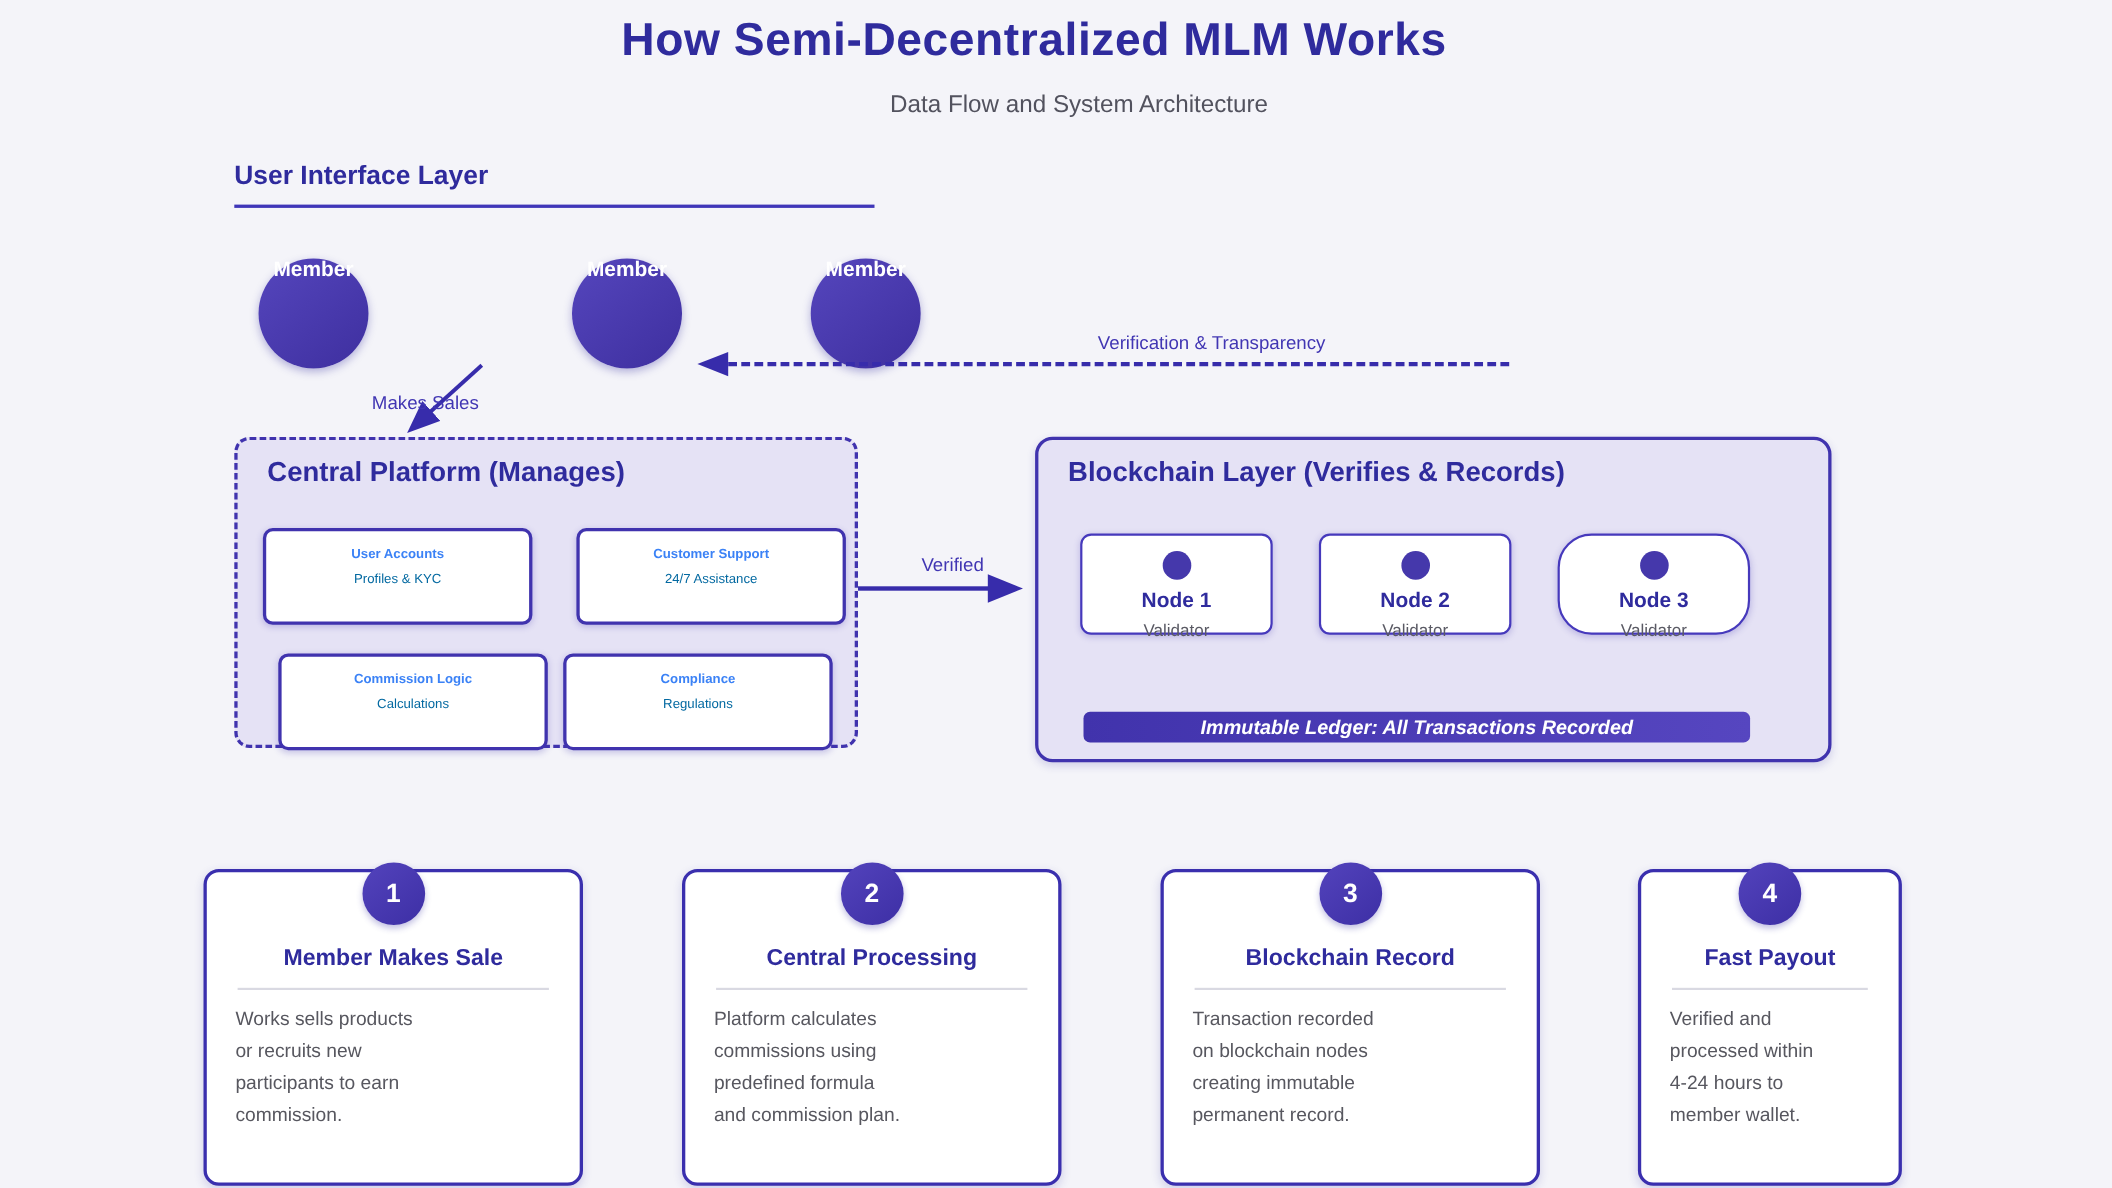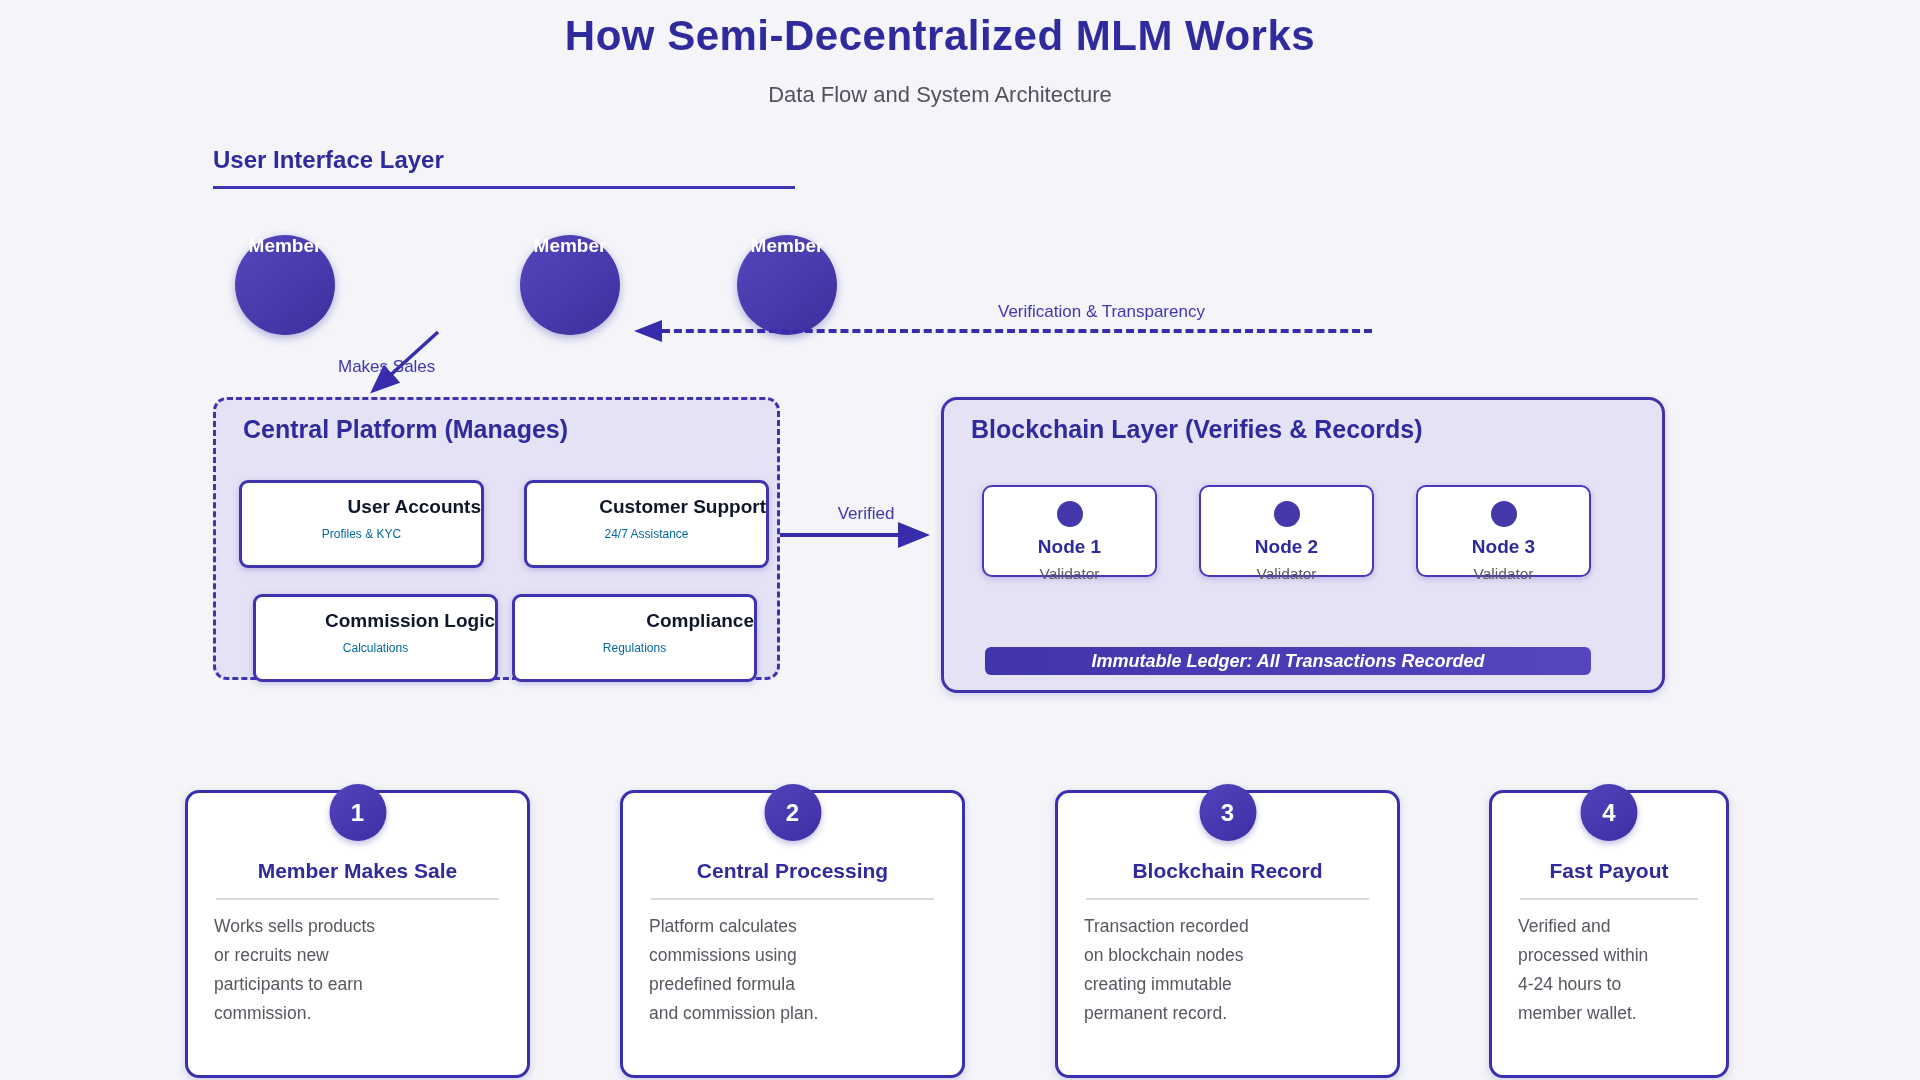--- a/index.html
+++ b/index.html
@@ -11,21 +11,21 @@
   }
   .canvas{position:relative;width:1920px;height:1080px;}
 
   
   .page-title{
     position:absolute;top:12px;left:0;width:1880px;text-align:center;
     font-size:42px;font-weight:700;color:#2f2b9d;letter-spacing:.5px;
   }
   .page-subtitle{
     position:absolute;top:82px;left:0;width:1880px;text-align:center;
-    font-size:22px;color:#52525e;
+    font-size:22px;color:#52525e;padding-left:41px;
   }
 
   
   .uil-heading{
     position:absolute;left:213px;top:146px;
     font-size:24px;font-weight:700;color:#2f2b9d;
   }
   .uil-underline{
     position:absolute;left:213px;top:186px;width:582px;height:3px;background:#3f36b8;
   }
@@ -69,39 +69,39 @@
   }
   .panel-heading{
     position:absolute;left:27px;top:15px;
     font-size:25px;font-weight:700;color:#2f2b9d;white-space:nowrap;
   }
   .plat-card{
     position:absolute;width:245px;height:88px;background:#fff;
     border:3px solid #4033ae;border-radius:9px;box-sizing:border-box;
     box-shadow:0 2px 6px rgba(64,51,174,.25);text-align:center;
   }
-  .plat-card .t{margin-top:13px;font-size:19px;font-weight:700;color:#0f172a;text-align:right;}
+  .plat-card .t{margin-top:13px;font-size:12px;font-weight:700;color:#3b82f6;}
   .plat-card .s{margin-top:9px;font-size:12px;color:#0369a1;}
   .pc1{left:23px;top:80px;}
   .pc2{left:308px;top:80px;}
   .pc3{left:37px;top:194px;}
   .pc4{left:296px;top:194px;}
 
   
   .chain-box{
     position:absolute;left:941px;top:397px;width:724px;height:296px;
     background:#e5e2f5;border:3px solid #4033ae;border-radius:16px;
     box-sizing:border-box;box-shadow:0 3px 8px rgba(49,44,158,.18);
   }
   .node-card{
     position:absolute;top:85px;width:175px;height:92px;background:#fff;
     border:2.5px solid #4639bc;border-radius:10px;box-sizing:border-box;
     box-shadow:0 2px 6px rgba(64,51,174,.25);text-align:center;
   }
-  .nc1{left:38px;} .nc2{left:255px;} .nc3{left:472px;}
+  .nc1{left:38px;} .nc2{left:255px;} .nc3{left:472px;border-radius:31px;}
   .node-dot{width:26px;height:26px;border-radius:50%;background:#4538ab;margin:14px auto 0;}
   .node-card .t{margin-top:9px;font-size:19px;font-weight:700;color:#2f2b9d;}
   .node-card .s{margin-top:7px;font-size:15.5px;color:#5a5a64;}
   .ledger-bar{
     position:absolute;left:41px;top:247px;width:606px;height:28px;line-height:28px;
     background:linear-gradient(90deg,#4133ac,#5646c0);border-radius:6px;
     color:#fff;font-size:18px;font-weight:700;text-align:center;font-style:italic;
   }
 
   

